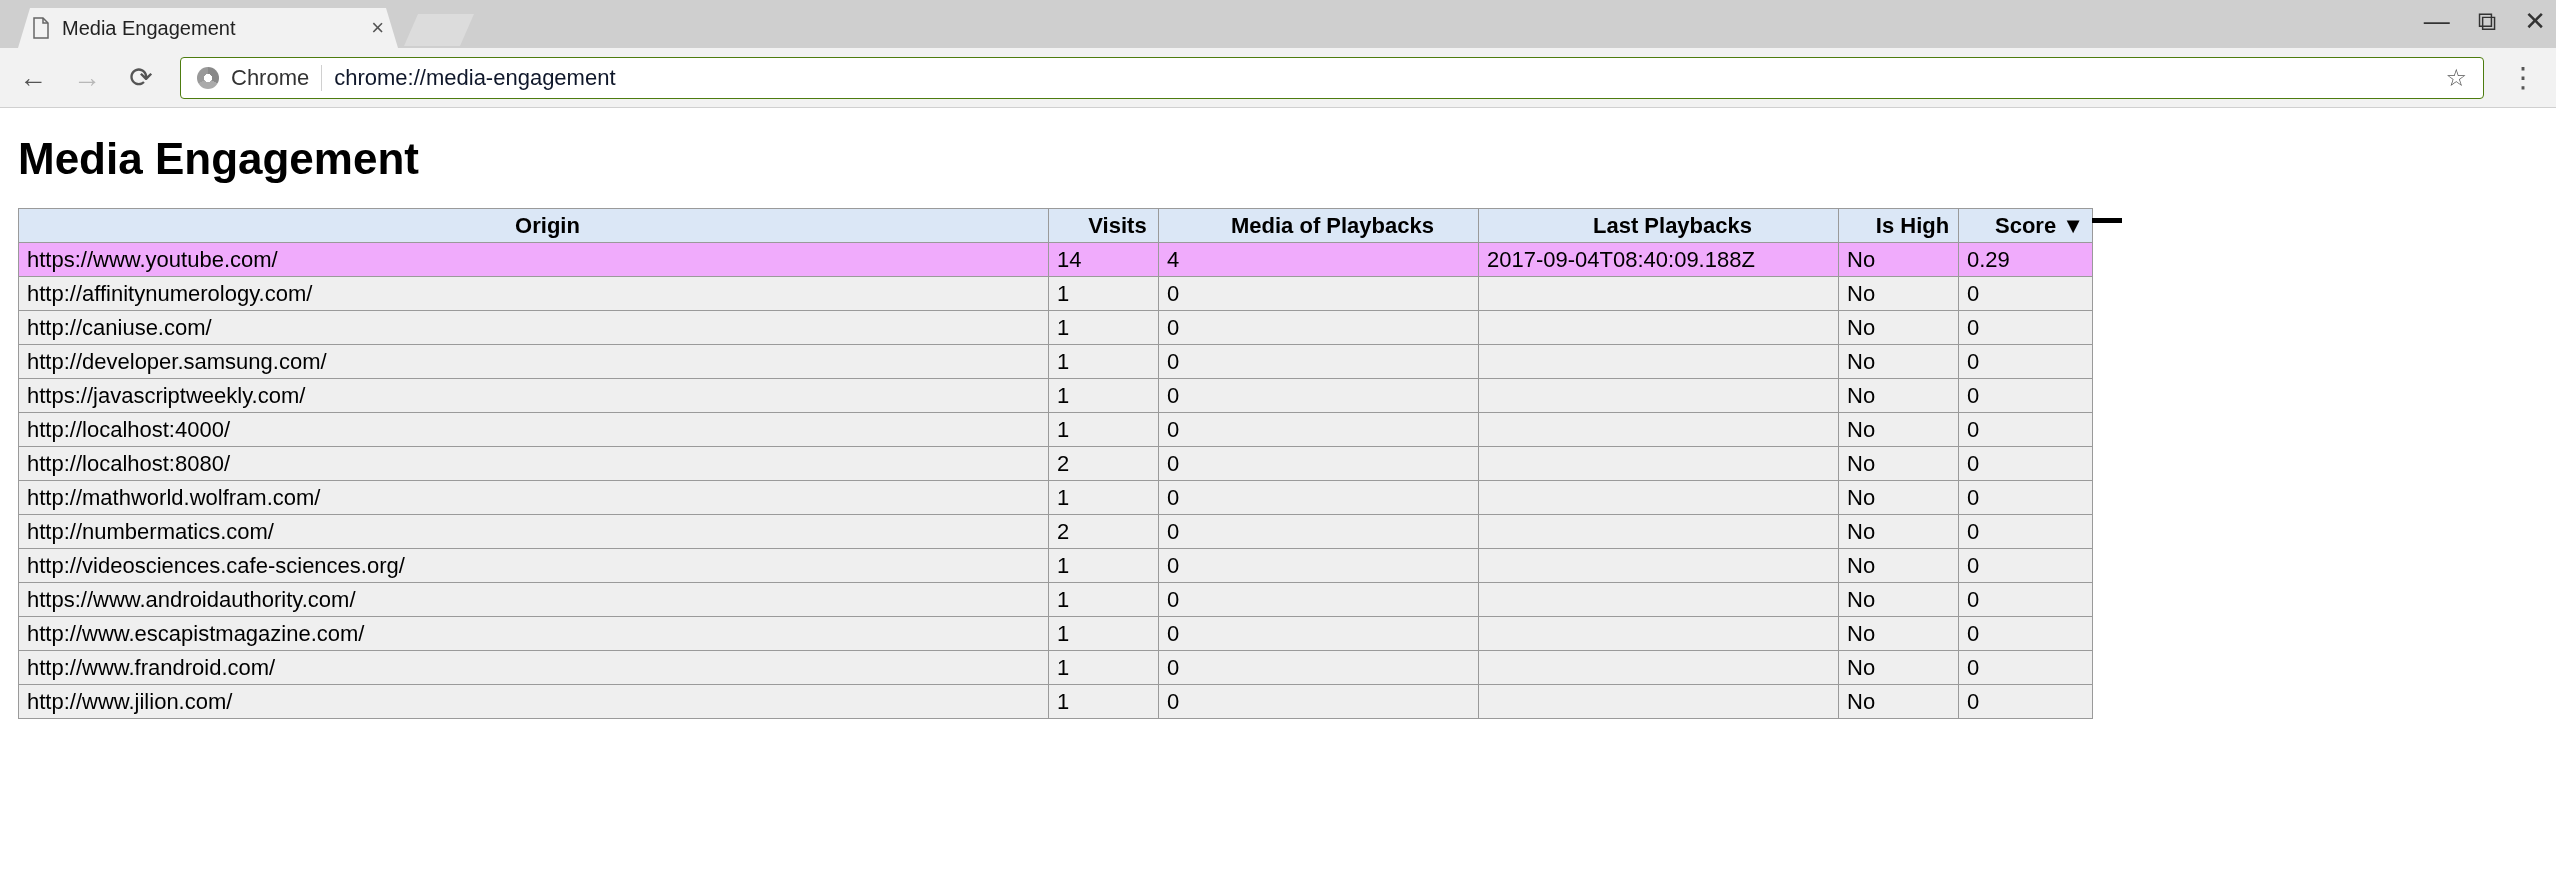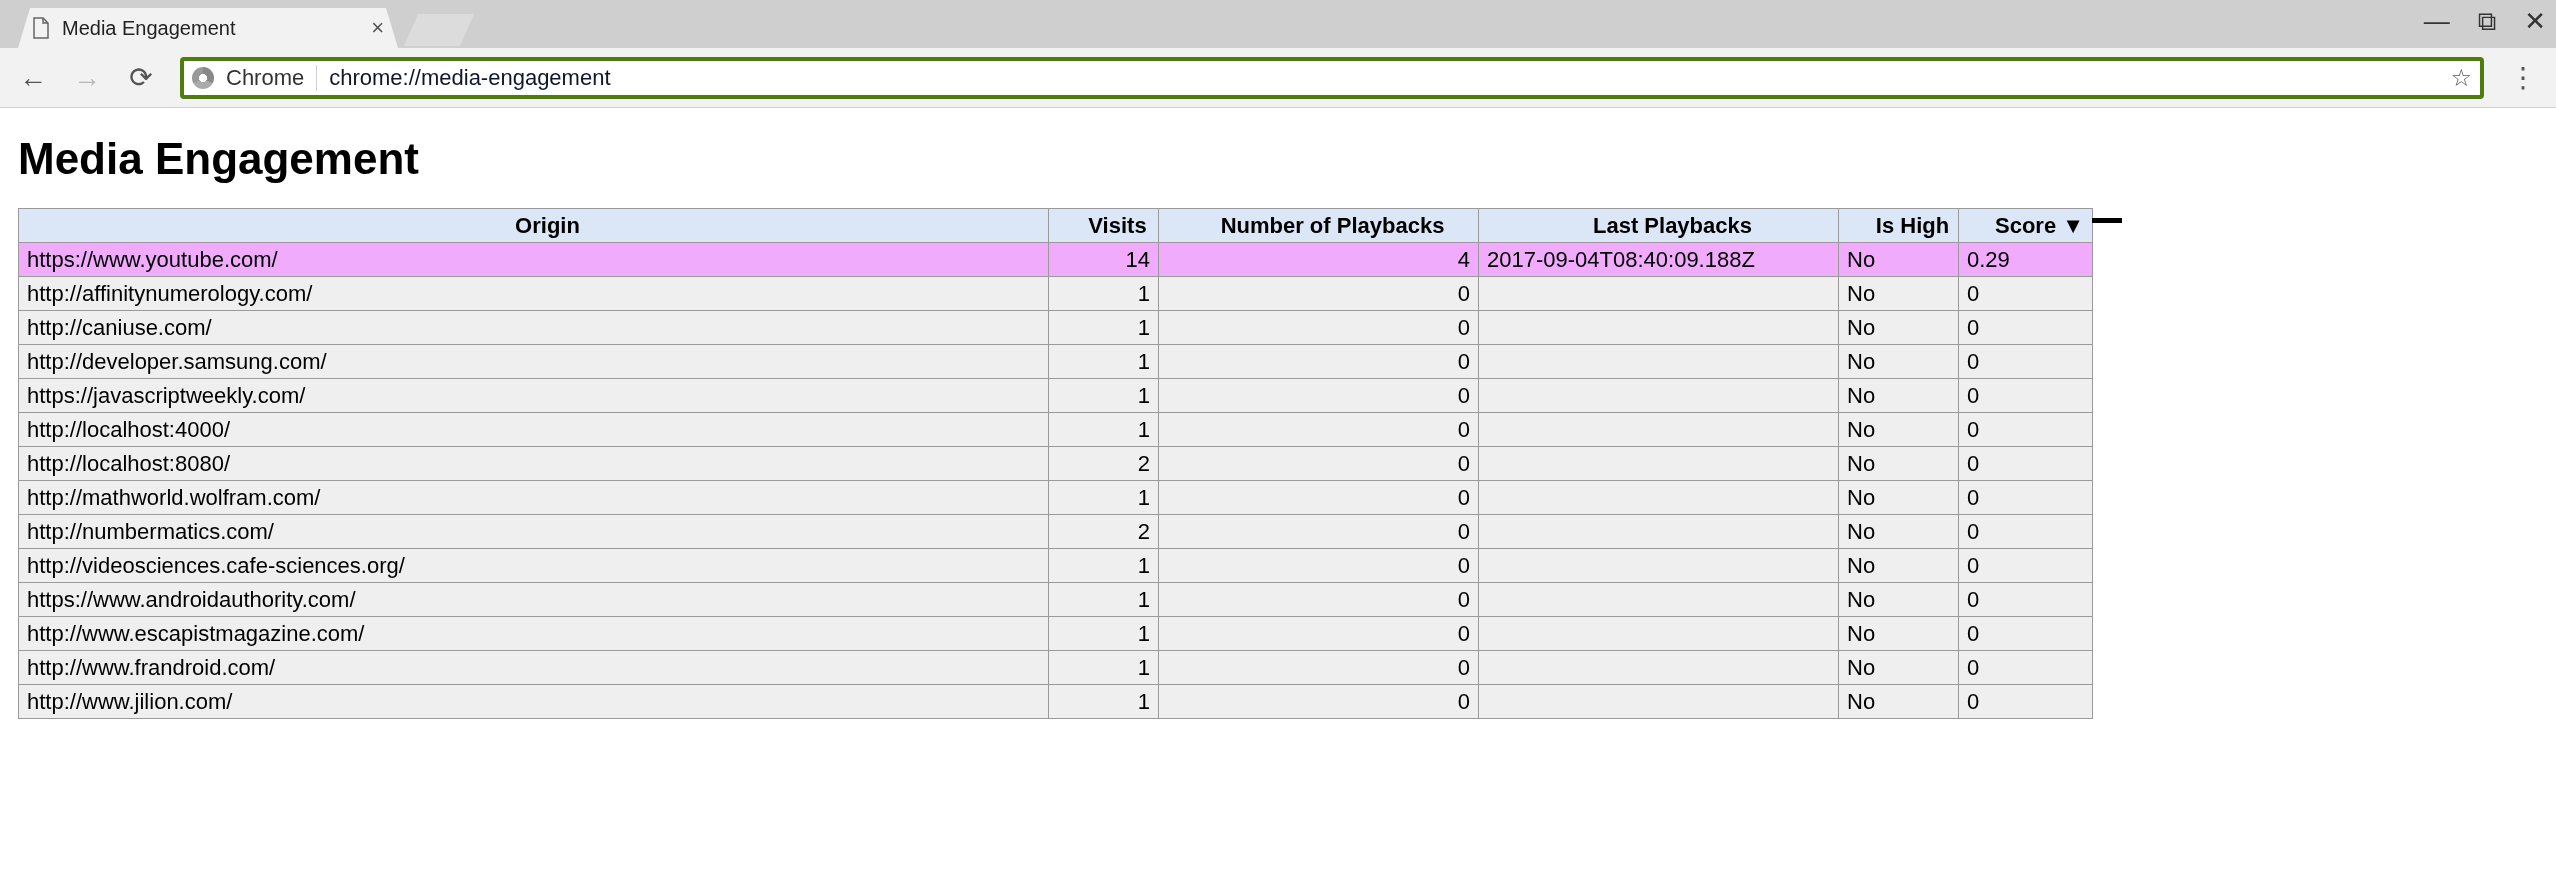--- a/index.html
+++ b/index.html
@@ -46,25 +46,25 @@
     border-bottom: 1px solid #d0d0d0;
   }
   .nav-arrow, .reload-btn, .menu-btn {
     font-size: 28px; color: #555; width: 30px; text-align: center;
   }
   .nav-arrow.disabled { color: #b8b8b8; }
   .omnibox {
     flex: 1;
     height: 42px;
     background: #fff;
-    border: 4px solid #4d7c0f;
+    border: 1px solid #4d7c0f;
     border-radius: 4px;
     display: flex;
     align-items: center;
-    padding: 0 8px;
+    padding: 0 16px;
     gap: 12px;
     font-size: 22px;
     color: #555;
   }
   .omnibox .chrome-glyph {
     width: 22px; height: 22px; border-radius: 50%;
     background:
       radial-gradient(circle at center, #fff 0 4px, transparent 4px),
       conic-gradient(#888 0 120deg, #aaa 120deg 240deg, #999 240deg 360deg);
   }
@@ -98,21 +98,21 @@
   table.mei td { background: #efefef; }
   table.mei tr:first-child td { background: #f0abfc; } 
 
   col.c-origin   { width: 1030px; }
   col.c-visits   { width: 110px; }
   col.c-play     { width: 320px; }
   col.c-last     { width: 360px; }
   col.c-high     { width: 120px; }
   col.c-score    { width: 120px; }
 
-  td.num { text-align: right; }
+  td.num { }
   td.txt { text-align: left; }
 
   .fragment-bar {
     position: absolute;
     width: 30px; height: 5px; background: #000;
   }
 </style>
 </head>
 <body>
 
@@ -158,21 +158,21 @@
         <col class="c-visits">
         <col class="c-play">
         <col class="c-last">
         <col class="c-high">
         <col class="c-score">
     </colgroup>
     <thead>
       <tr>
         <th>Origin</th>
         <th>Visits</th>
-        <th>Number of Playbacks</th>
+        <th>Media of Playbacks</th>
         <th>Last Playbacks</th>
         <th>Is High</th>
         <th>
           <span>Score</span>
           <span>▼</span>
         </th>
       </tr>
     </thead>
     <tbody id="tbody">
         <tr>

